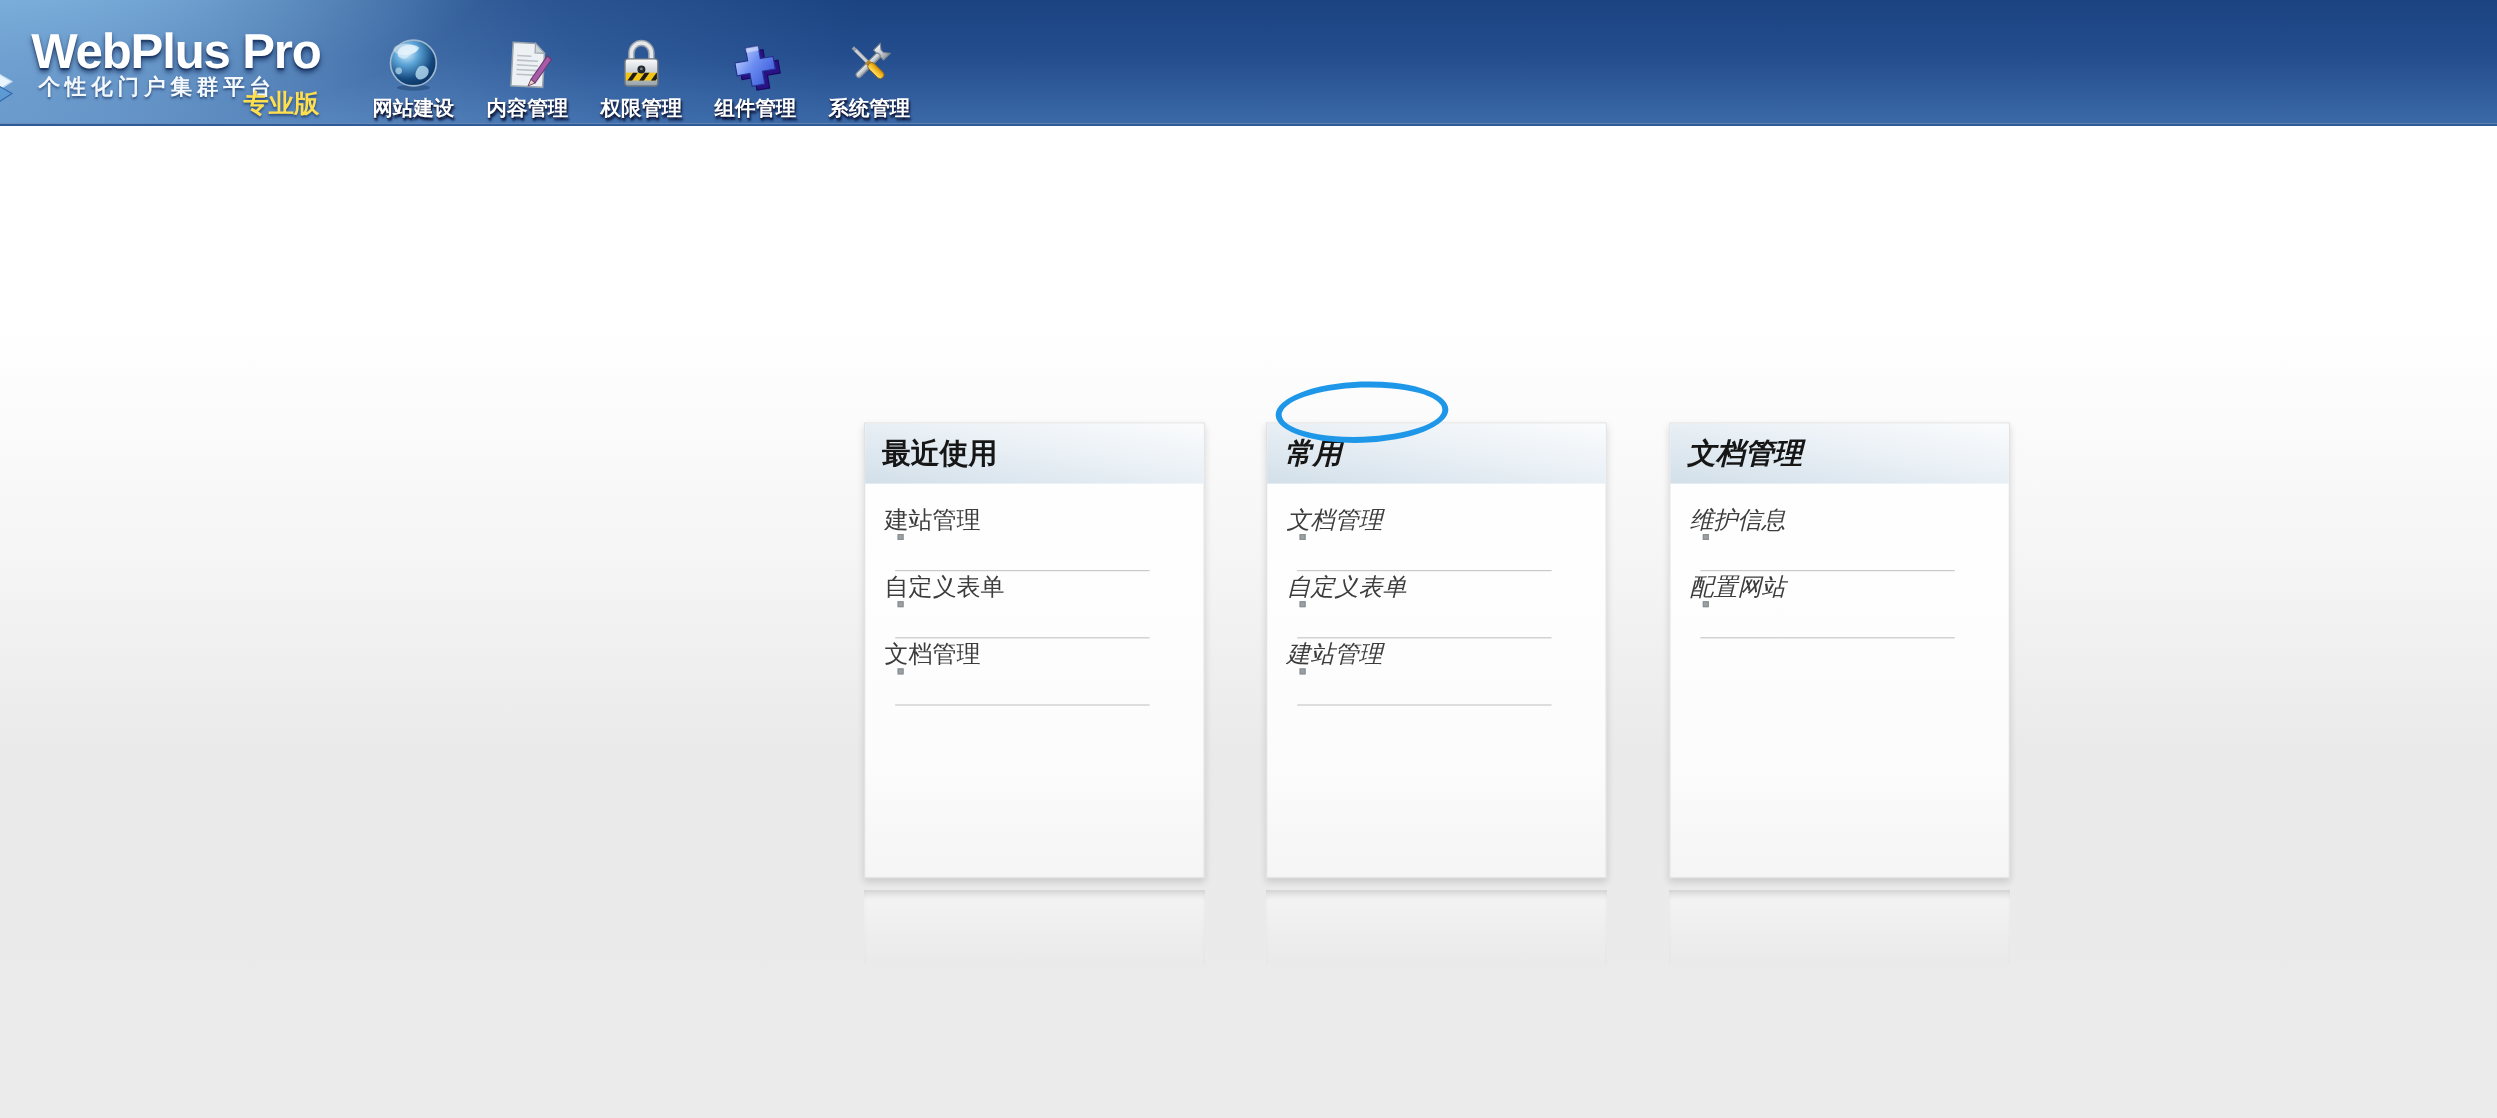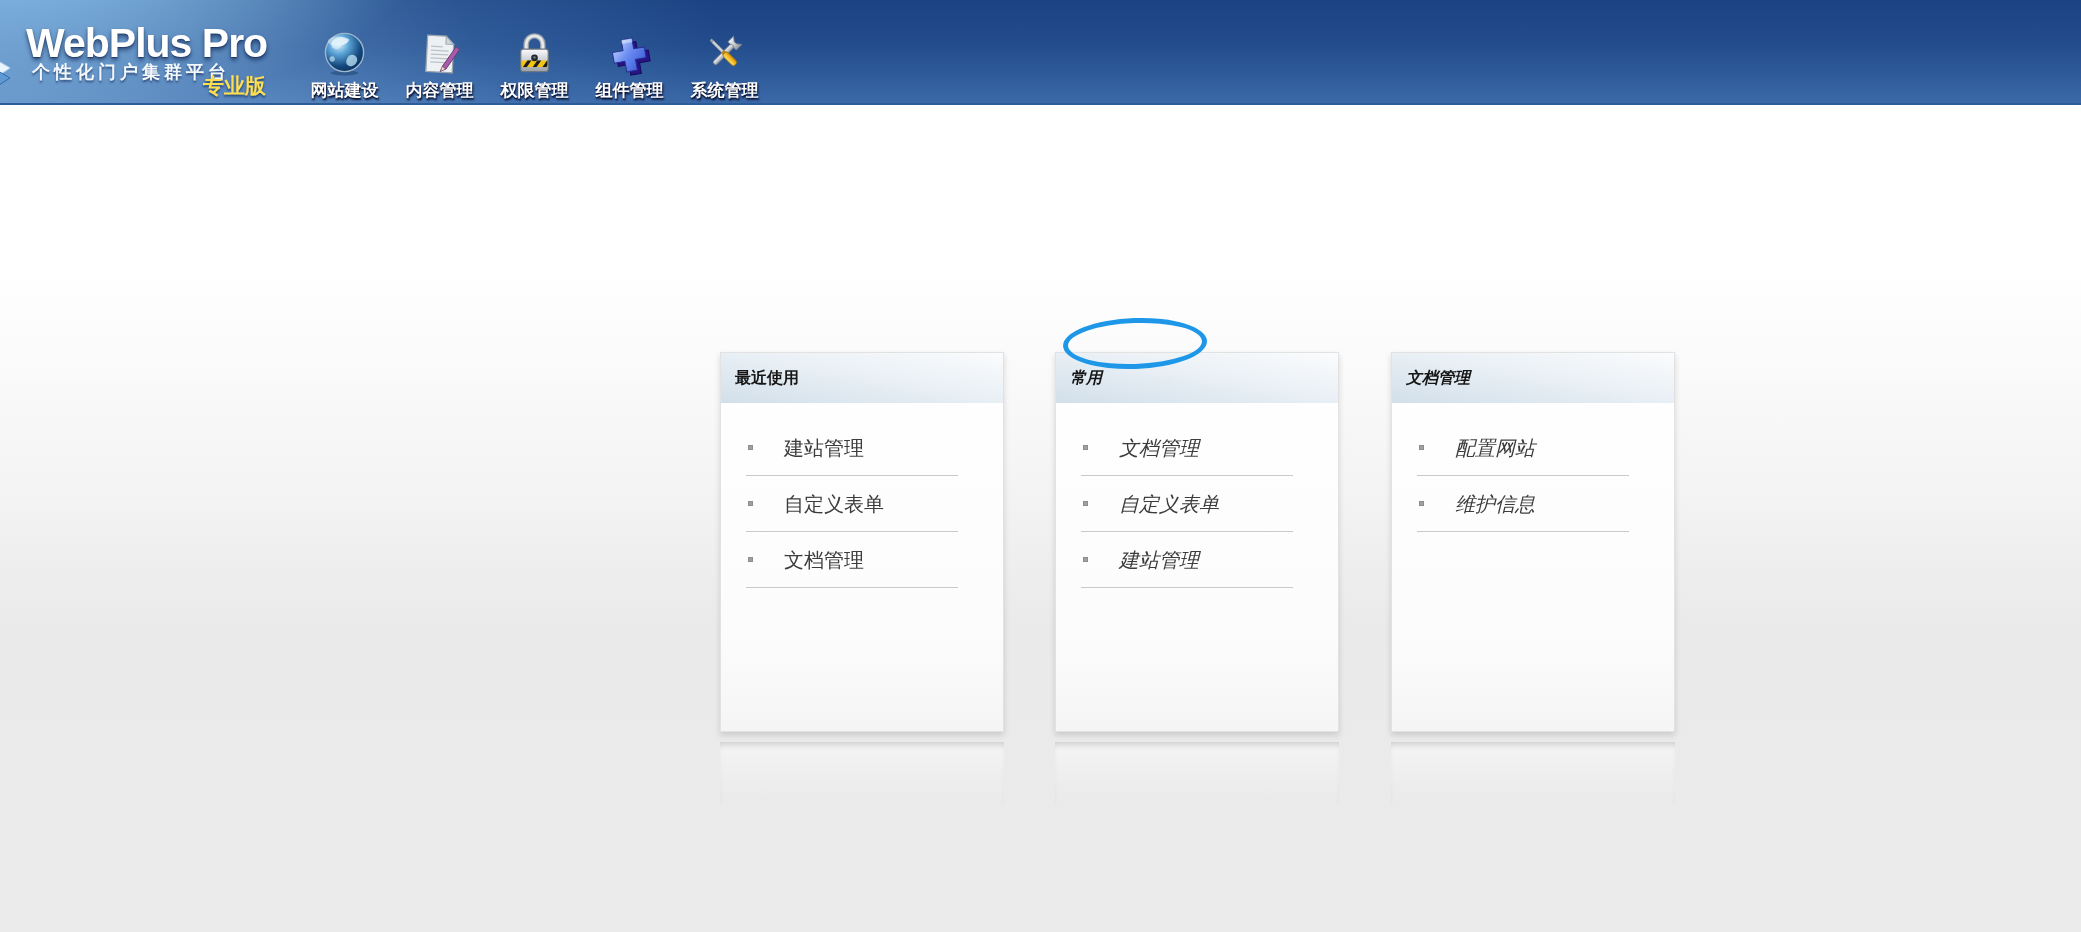--- a/index.html
+++ b/index.html
@@ -70,26 +70,26 @@
     background:linear-gradient(to bottom,#ffffff 0%,#fcfcfc 75%,#f5f5f5 100%);
     border:1px solid #e2e2e2;
     box-shadow:0 3px 6px rgba(0,0,0,0.14);
   }
   .panel + .panel{margin-left:51px;font-style:italic;}
   .panel:nth-child(3){margin-left:52px;}
 
   .panel-header{
     height:50px;display:flex;align-items:center;padding-left:14px;
     background:linear-gradient(to top right,#d2dfe9 0%,#e8eff5 50%,#fbfcfd 100%);
-    font-size:16px;font-weight:bold;color:#161616;
+    font-size:24px;font-weight:bold;color:#161616;
   }
   .panel-list{padding-top:17px;}
   .panel-row{
-    position:relative;height:56px;display:flex;align-items:center;
-    padding-left:63px;font-size:20px;color:#3c3c3c;cursor:pointer;
+    position:relative;height:56px;display:flex;align-items:flex-start;
+    padding-left:16px;font-size:20px;color:#3c3c3c;cursor:pointer;
   }
   .panel-row .bullet{
     position:absolute;left:27px;top:50%;margin-top:-3px;
     width:5px;height:5px;background:#9aa0a4;border:1px solid #8a8f93;box-sizing:border-box;
   }
   .panel-row::after{
     content:'';position:absolute;left:25px;bottom:0;width:212px;height:1px;background:#c9c9c9;
   }
 
   .reflection{
@@ -280,25 +280,25 @@
             <span>建站管理</span>
           </div>
         </div>
       </div>
 
       <div class="panel">
         <div class="panel-header">文档管理</div>
         <div class="panel-list">
           <div class="panel-row">
             <span class="bullet"></span>
+            <span>维护信息</span>
+          </div>
+          <div class="panel-row">
+            <span class="bullet"></span>
             <span>配置网站</span>
-          </div>
-          <div class="panel-row">
-            <span class="bullet"></span>
-            <span>维护信息</span>
           </div>
         </div>
       </div>
 
     </div>
 
     <div class="reflection r1"></div>
     <div class="reflection r2"></div>
     <div class="reflection r3"></div>
 

